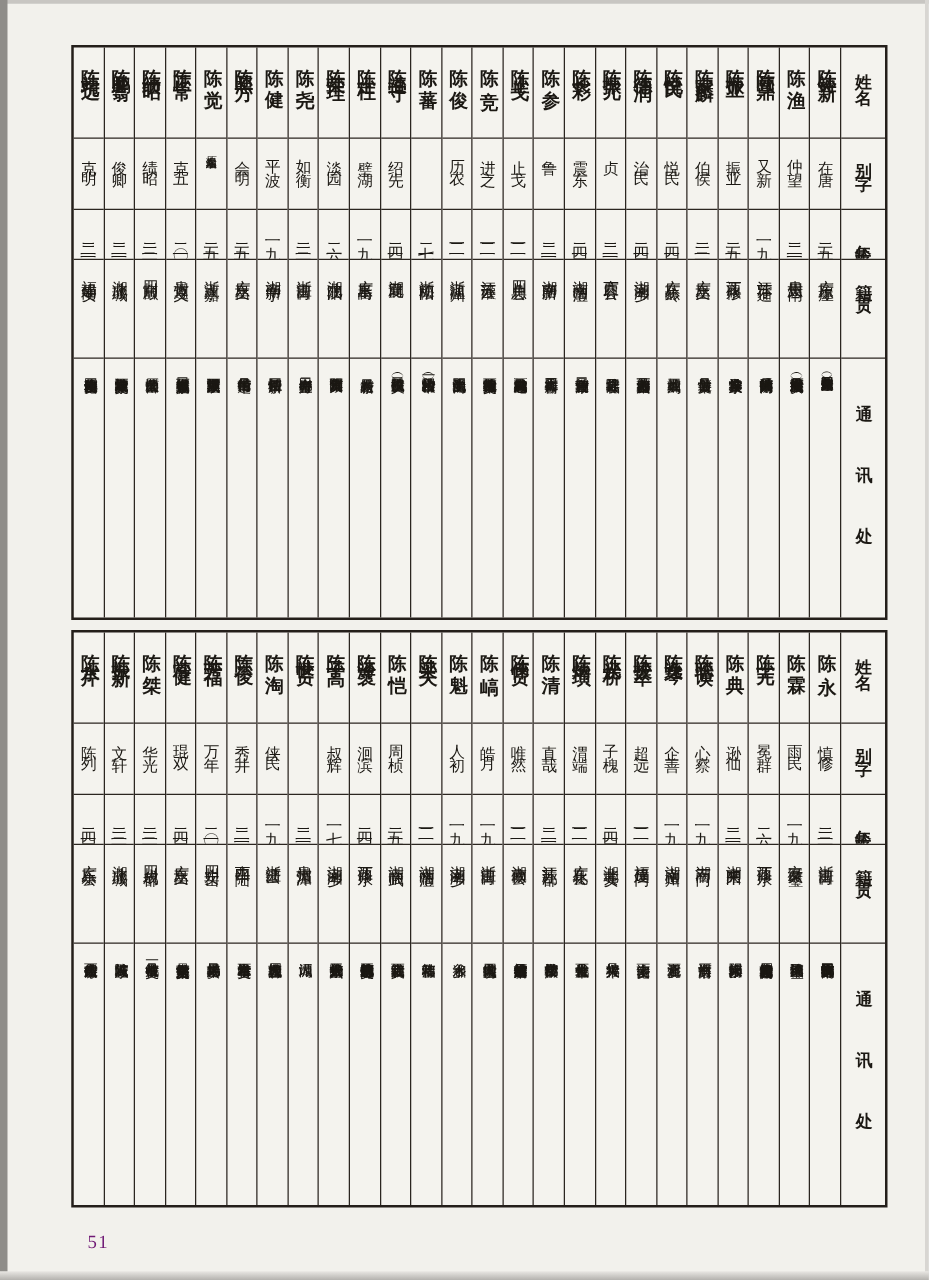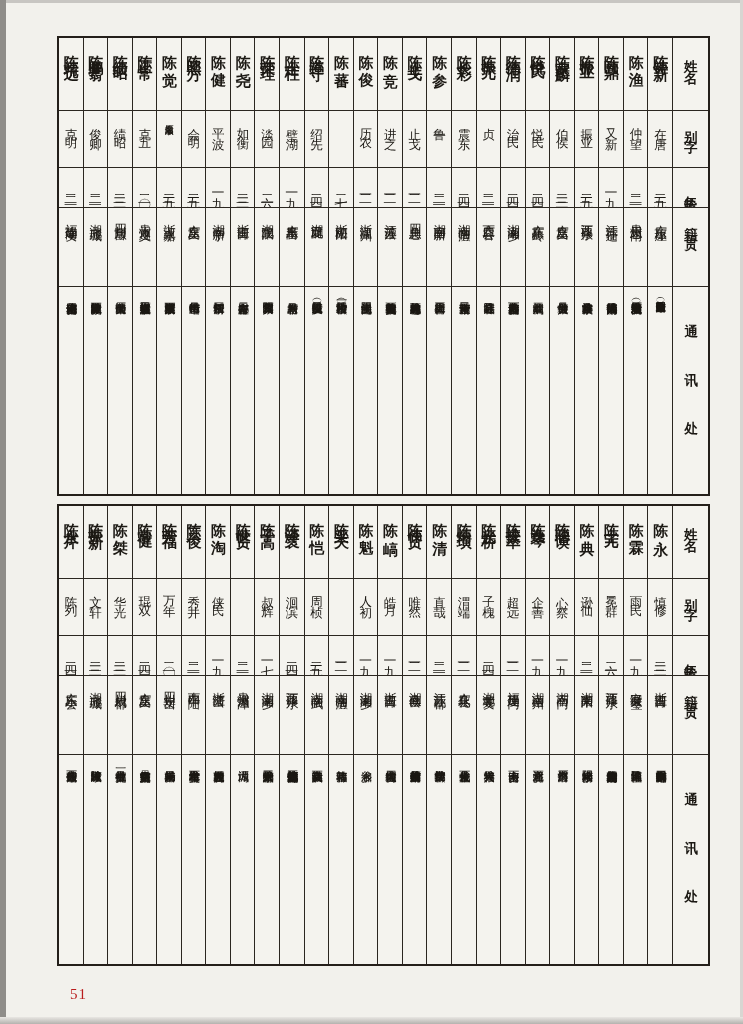--- a/index.html
+++ b/index.html
@@ -63,21 +63,21 @@
   .header-col .r-zi .vtxt{letter-spacing:0.7em;font-size:13.5px;}
   .header-col .r-age .vtxt{letter-spacing:0.12em;font-size:13px;}
   .header-col .r-origin .vtxt{letter-spacing:0.85em;font-size:13.5px;}
   .header-col .r-addr .vtxt{letter-spacing:3.6em;font-size:13.5px;}
   .header-col .r-zi,.header-col .r-origin{align-items:flex-start;padding-top:8px;}
   .header-col .r-name{padding-top:10px;}
   .header-col .r-addr{align-items:flex-start;padding-top:26px;}
 
   .page-number{
     position:absolute;left:70px;top:986px;
-    font-size:15px;color:#b91c1c;letter-spacing:1px;
+    font-size:15px;color:#701a75;letter-spacing:1px;
   }
 </style>
 </head>
 <body>
 
 <div class="edge edge-top"></div>
 <div class="edge edge-left"></div>
 <div class="edge edge-right"></div>
 <div class="edge edge-bottom"></div>
 

